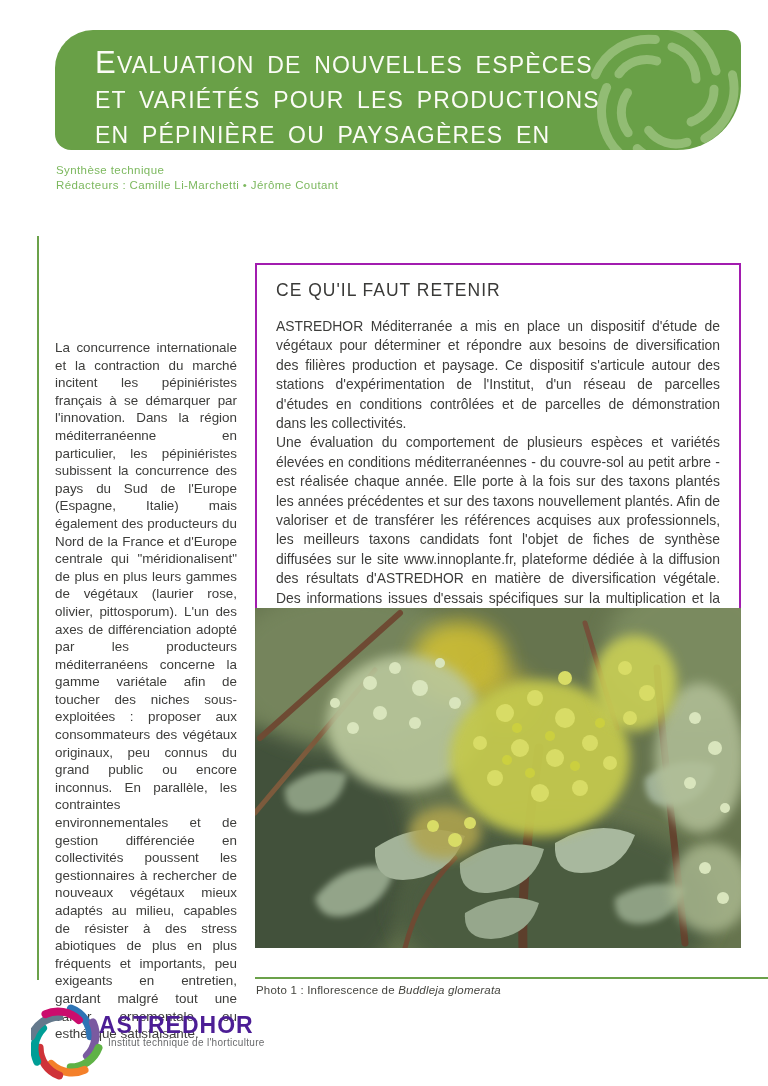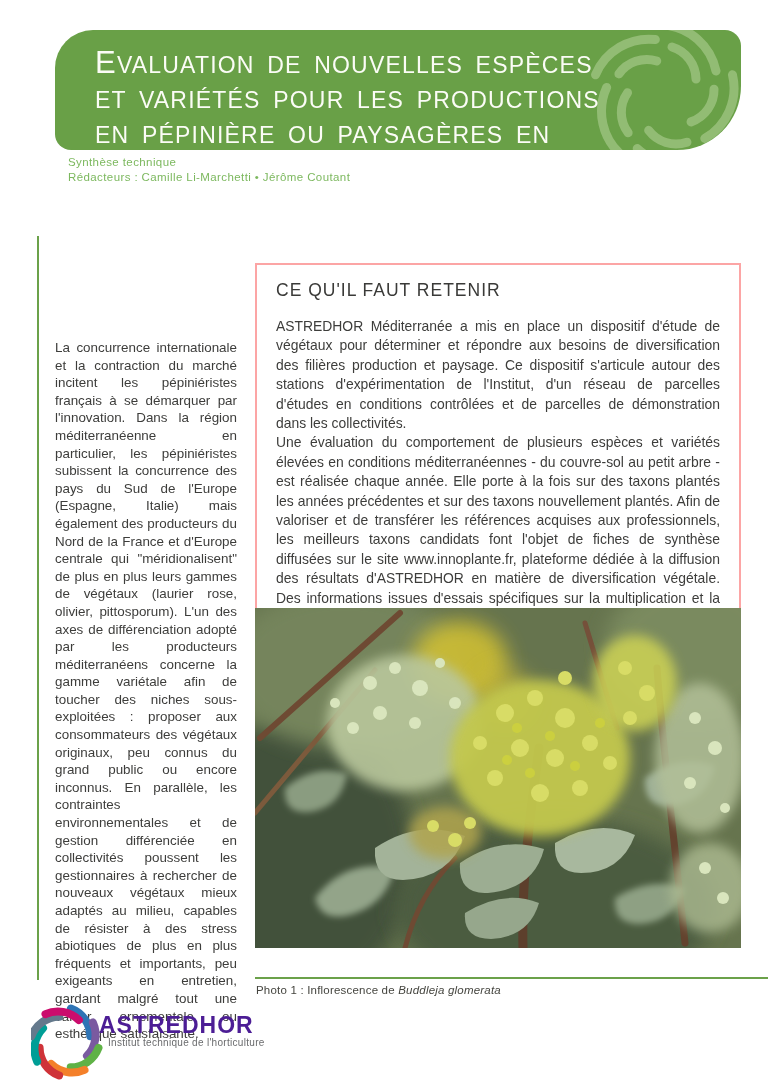--- a/index.html
+++ b/index.html
@@ -14,36 +14,36 @@
     background:#69a047;border-radius:38px 16px 64px 16px;overflow:hidden;
   }
   .banner-ornament{position:absolute;right:-18px;top:-28px;width:190px;height:185px;opacity:.55;}
   .banner-title{
     position:relative;padding:15px 118px 0 40px;
     color:#fbfcf6;font-size:23px;line-height:35px;
     text-transform:uppercase;letter-spacing:1.2px;word-spacing:5px;font-weight:400;
   }
   .banner-title::first-letter{font-size:31px;}
   
-  .meta{position:absolute;left:56px;top:155px;color:#7cb85e;font-size:11.5px;line-height:15px;letter-spacing:.4px;margin-left:12px;}
+  .meta{position:absolute;left:56px;top:163px;color:#7cb85e;font-size:11.5px;line-height:15px;letter-spacing:.4px;}
   
   .vrule{position:absolute;left:37px;top:236px;width:2px;height:744px;background:#6ba14a;}
   
   .context-heading{
     position:absolute;left:55px;top:260px;width:190px;
     color:#61a344;font-size:21px;letter-spacing:1px;font-weight:400;
   }
   .context-body{
     position:absolute;left:55px;top:303px;width:182px;
     font-size:13.4px;line-height:17.6px;text-align:justify;color:#3d3d3b;margin-top:36px;
   }
   
   .key-box{
     position:absolute;left:255px;top:263px;width:486px;box-sizing:border-box;
-    border:2px solid #fca5a5;background:#ffffff;padding:15px 19px 20px 19px;
+    border:2px solid #a21caf;background:#ffffff;padding:15px 19px 20px 19px;
   }
   .key-heading{font-size:17.5px;color:#3a3a38;letter-spacing:1px;margin:0 0 16px 0;font-weight:400;}
   .key-box p{margin:0;font-size:13.9px;line-height:19.4px;text-align:justify;color:#3d3d3b;}
   
   .photo{position:absolute;left:255px;top:608px;width:486px;height:340px;overflow:hidden;background:#66744e;}
   .photo svg{display:block;}
   .caption{position:absolute;left:256px;top:956px;font-size:11.5px;color:#45453f;letter-spacing:.2px;margin-top:28px;}
   .caption .species{font-style:italic;}
   .hrule{position:absolute;left:255px;top:977px;width:513px;height:2px;background:#6ba14a;}
   

